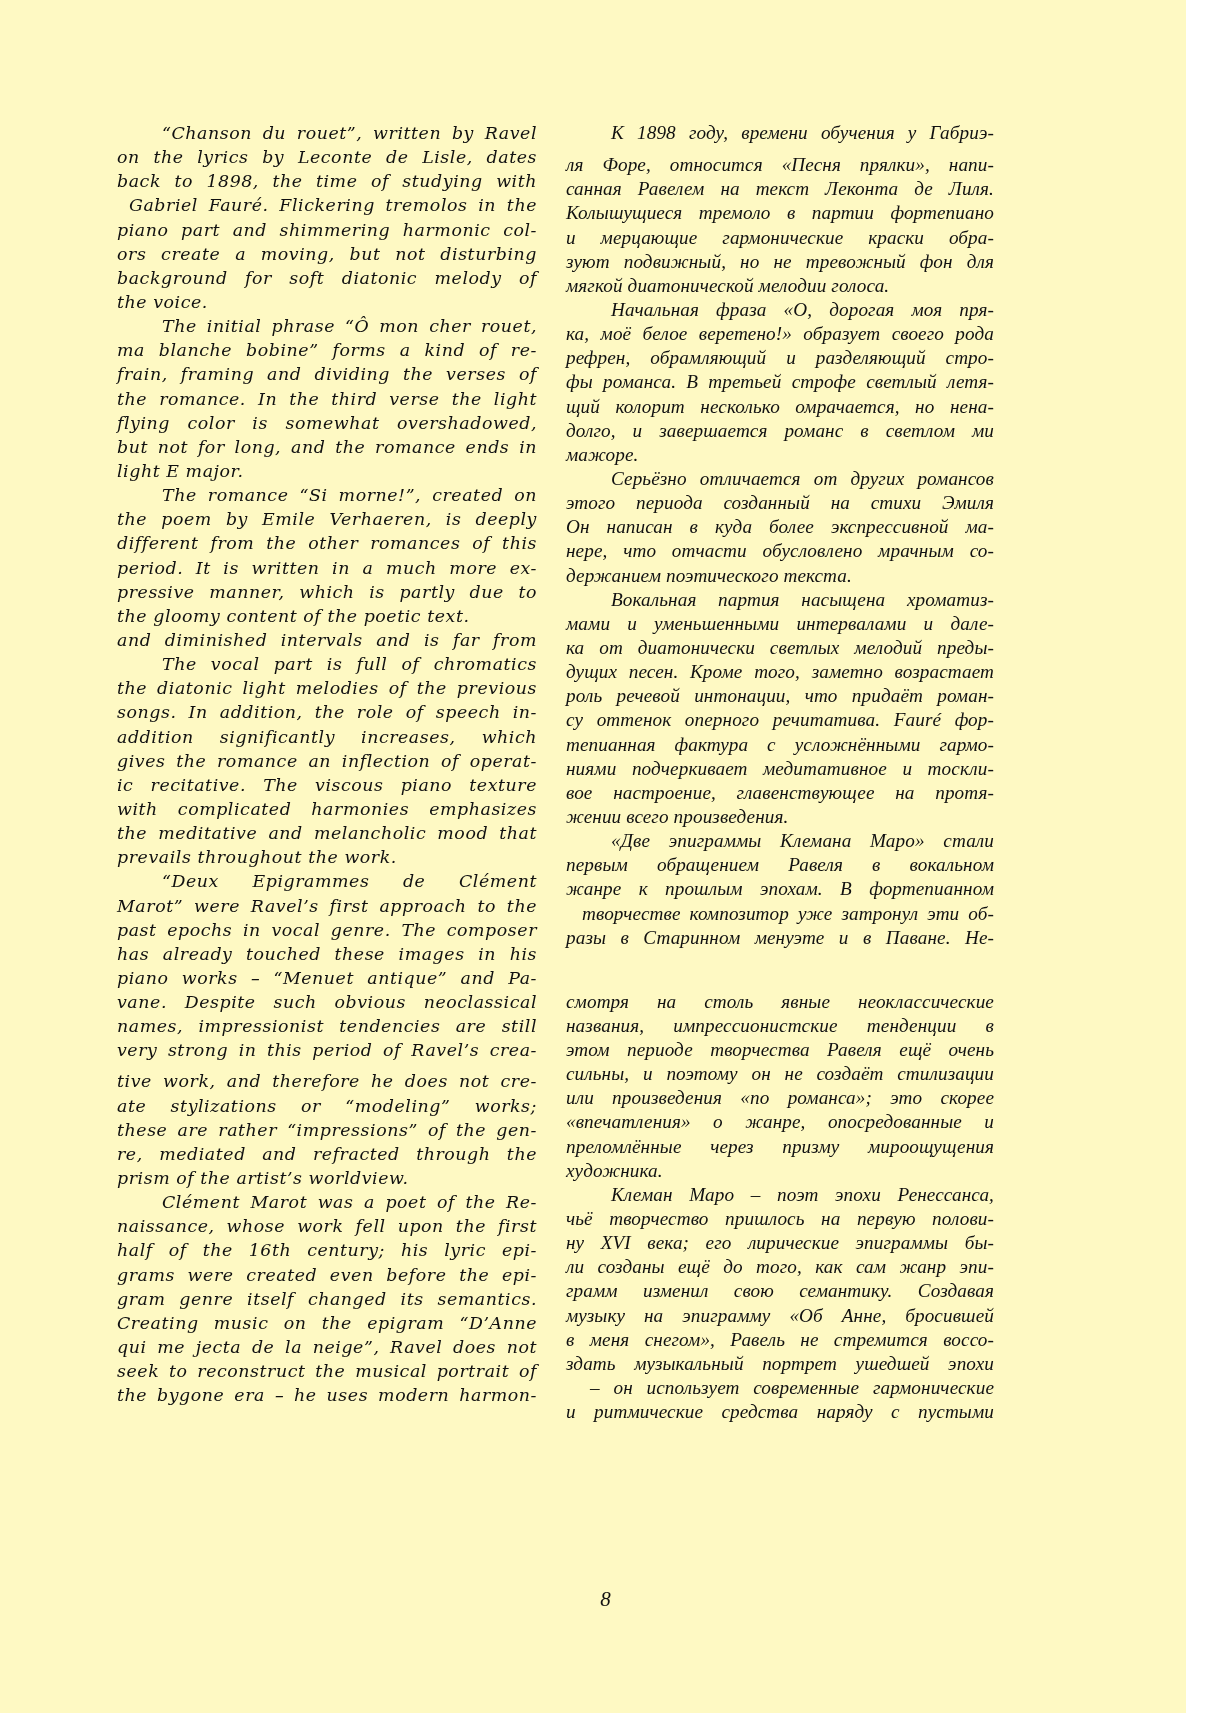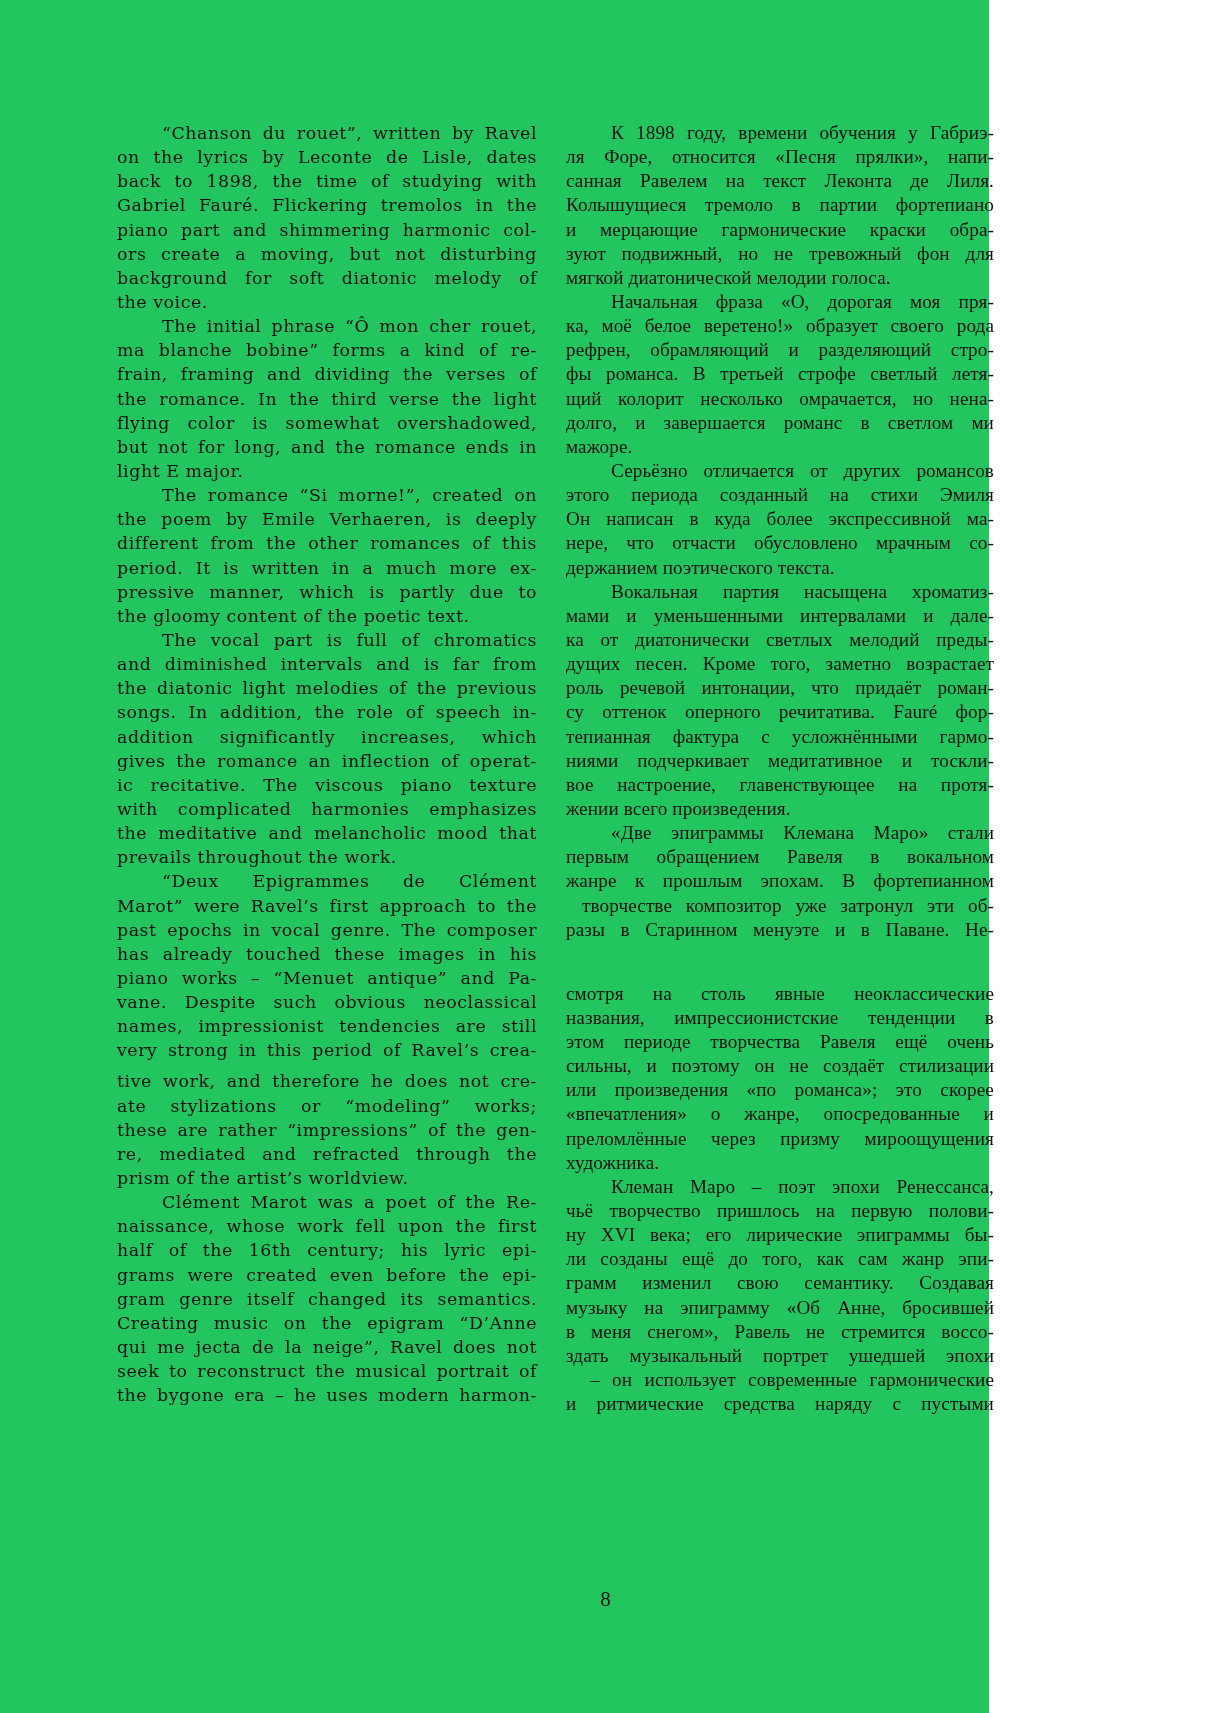--- a/index.html
+++ b/index.html
@@ -1,17 +1,17 @@
 <!DOCTYPE html>
 <html><head>
 <meta charset="utf-8">
 <style>
   html, body { margin: 0; padding: 0; background: #ffffff; }
   body { width: 1211px; height: 1713px; position: relative; overflow: hidden; }
-  .page { position: absolute; left: 0; top: 0; width: 989px; height: 1713px; background: #22c55e; }
+  .page { position: absolute; left: 0; top: 0; width: 1186px; height: 1713px; background: #fef9c3; font-style: italic; }
   .col {
     position: absolute; top: 121px;
     font-family: "DejaVu Serif", "Liberation Serif", serif;
     font-size: 17.6px; color: #111;
     letter-spacing: 0.2px;
   }
   .col-left { left: 117px; width: 420px; }
   .col-right { left: 566px; width: 428px; }
   .line {
     display: block; height: 24.15px; line-height: 24.15px;
@@ -28,40 +28,40 @@
   }
 </style>
 </head>
 <body>
 
 <div class="page">
   <div class="col col-left" id="col-left">
       <span class="line indent" style="white-space: normal;">“Chanson du rouet”, written by Ravel</span>
       <span class="line" style="white-space: normal;">on the lyrics by Leconte de Lisle, dates</span>
       <span class="line" style="white-space: normal;">back to 1898, the time of studying with</span>
-      <span class="line" style="white-space: normal;">Gabriel Fauré. Flickering tremolos in the</span>
+      <span class="line" style="white-space: normal; margin-left: 12px;">Gabriel Fauré. Flickering tremolos in the</span>
       <span class="line" style="white-space: normal;">piano part and shimmering harmonic col-</span>
       <span class="line" style="white-space: normal;">ors create a moving, but not disturbing</span>
       <span class="line" style="white-space: normal;">background for soft diatonic melody of</span>
       <span class="line last" style="white-space: normal;">the voice.</span>
       <span class="line indent" style="white-space: normal;">The initial phrase “Ô mon cher rouet,</span>
       <span class="line" style="white-space: normal;">ma blanche bobine” forms a kind of re-</span>
       <span class="line" style="white-space: normal;">frain, framing and dividing the verses of</span>
       <span class="line" style="white-space: normal;">the romance. In the third verse the light</span>
       <span class="line" style="white-space: normal;">flying color is somewhat overshadowed,</span>
       <span class="line" style="white-space: normal;">but not for long, and the romance ends in</span>
       <span class="line last" style="white-space: normal;">light E major.</span>
       <span class="line indent" style="white-space: normal;">The romance “Si morne!”, created on</span>
       <span class="line" style="white-space: normal;">the poem by Emile Verhaeren, is deeply</span>
       <span class="line" style="white-space: normal;">different from the other romances of this</span>
       <span class="line" style="white-space: normal;">period. It is written in a much more ex-</span>
       <span class="line" style="white-space: normal;">pressive manner, which is partly due to</span>
       <span class="line last" style="white-space: normal;">the gloomy content of the poetic text.</span>
+      <span class="line" style="white-space: normal;">and diminished intervals and is far from</span>
       <span class="line indent" style="white-space: normal;">The vocal part is full of chromatics</span>
-      <span class="line" style="white-space: normal;">and diminished intervals and is far from</span>
       <span class="line" style="white-space: normal;">the diatonic light melodies of the previous</span>
       <span class="line" style="white-space: normal;">songs. In addition, the role of speech in-</span>
       <span class="line" style="white-space: normal;">addition significantly increases, which</span>
       <span class="line" style="white-space: normal;">gives the romance an inflection of operat-</span>
       <span class="line" style="white-space: normal;">ic recitative. The viscous piano texture</span>
       <span class="line" style="white-space: normal;">with complicated harmonies emphasizes</span>
       <span class="line" style="white-space: normal;">the meditative and melancholic mood that</span>
       <span class="line last" style="white-space: normal;">prevails throughout the work.</span>
       <span class="line indent" style="white-space: normal;">“Deux Epigrammes de Clément</span>
       <span class="line" style="white-space: normal;">Marot” were Ravel’s first approach to the</span>
@@ -81,21 +81,21 @@
       <span class="line" style="white-space: normal;">half of the 16th century; his lyric epi-</span>
       <span class="line" style="white-space: normal;">grams were created even before the epi-</span>
       <span class="line" style="white-space: normal;">gram genre itself changed its semantics.</span>
       <span class="line" style="white-space: normal;">Creating music on the epigram “D’Anne</span>
       <span class="line" style="white-space: normal;">qui me jecta de la neige”, Ravel does not</span>
       <span class="line" style="white-space: normal;">seek to reconstruct the musical portrait of</span>
       <span class="line" style="white-space: normal;">the bygone era – he uses modern harmon-</span>
     </div>
   <div class="col col-right" id="col-right">
       <span class="line indent" style="white-space: normal;">К 1898 году, времени обучения у Габриэ-</span>
-      <span class="line" style="white-space: normal;">ля Форе, относится «Песня прялки», напи-</span>
+      <span class="line" style="white-space: normal; margin-top: 8px;">ля Форе, относится «Песня прялки», напи-</span>
       <span class="line" style="white-space: normal;">санная Равелем на текст Леконта де Лиля.</span>
       <span class="line" style="white-space: normal;">Колышущиеся тремоло в партии фортепиано</span>
       <span class="line" style="white-space: normal;">и мерцающие гармонические краски обра-</span>
       <span class="line" style="white-space: normal;">зуют подвижный, но не тревожный фон для</span>
       <span class="line last" style="white-space: normal;">мягкой диатонической мелодии голоса.</span>
       <span class="line indent" style="white-space: normal;">Начальная фраза «О, дорогая моя пря-</span>
       <span class="line" style="white-space: normal;">ка, моё белое веретено!» образует своего рода</span>
       <span class="line" style="white-space: normal;">рефрен, обрамляющий и разделяющий стро-</span>
       <span class="line" style="white-space: normal;">фы романса. В третьей строфе светлый летя-</span>
       <span class="line" style="white-space: normal;">щий колорит несколько омрачается, но нена-</span>

